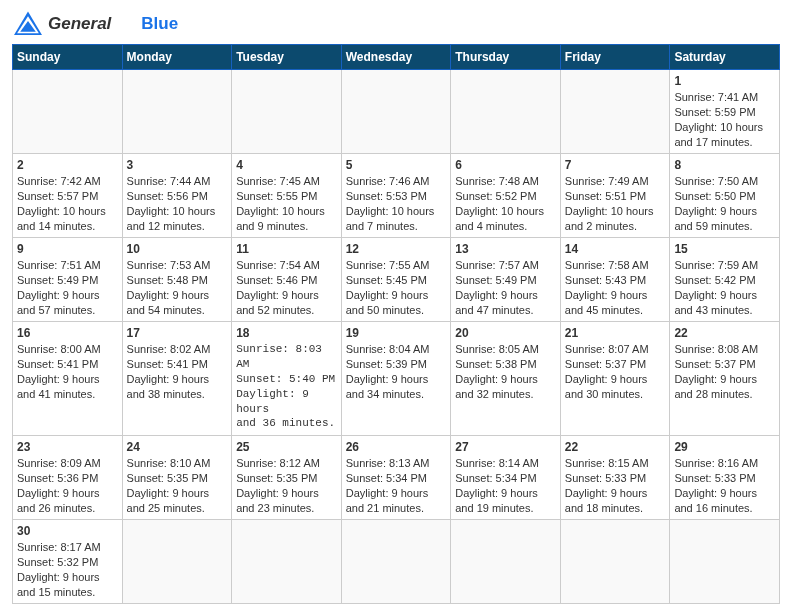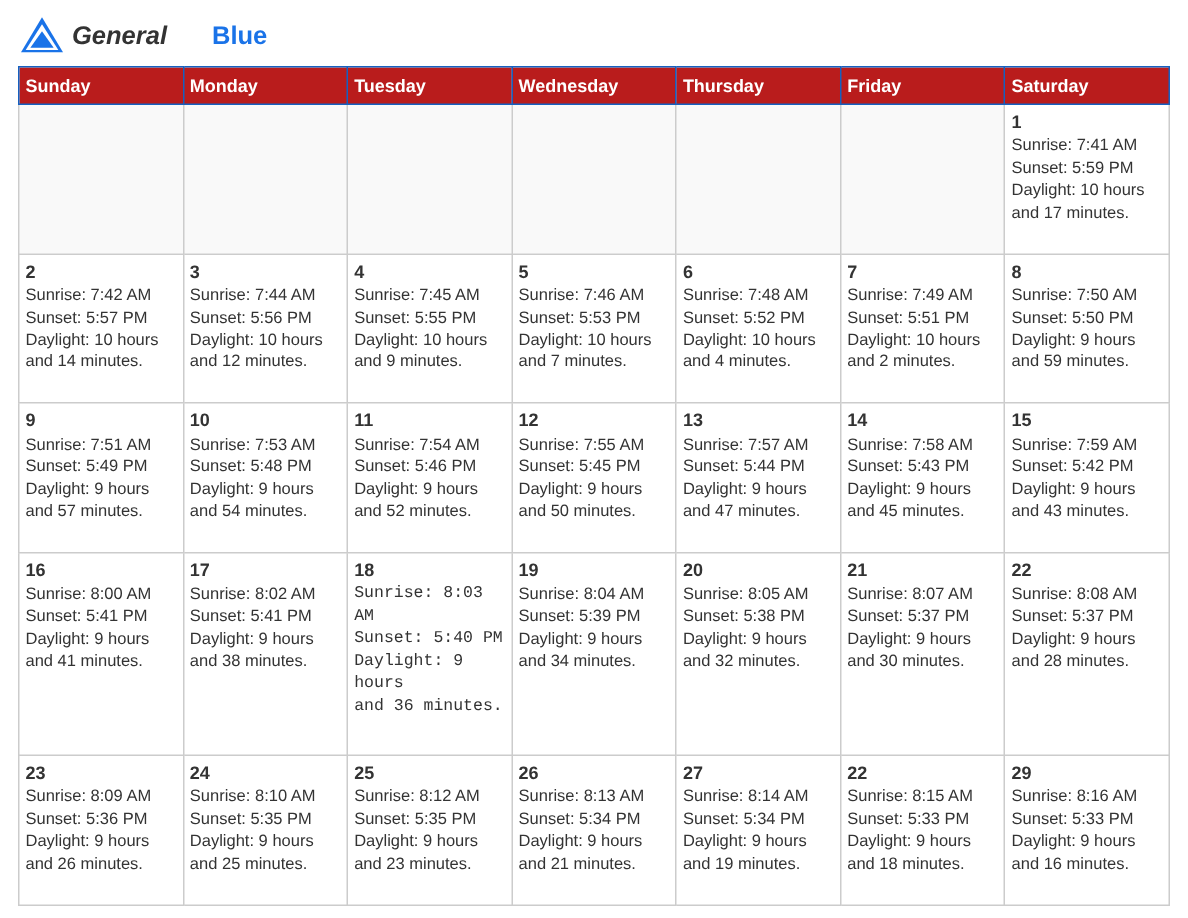--- a/index.html
+++ b/index.html
@@ -46,21 +46,21 @@
       color: #555;
     }
     .calendar {
       flex: 1;
       border: 1px solid #ccc;
       border-collapse: collapse;
       width: 100%;
       table-layout: fixed;
     }
     .calendar th {
-      background: #b91c1c;
+      background: #0c4a6e;
       color: white;
       font-size: 12px;
       font-weight: bold;
       padding: 5px 4px;
       text-align: left;
       border: 1px solid #1560c0;
     }
     .calendar td {
       border: 1px solid #ccc;
       vertical-align: top;
@@ -210,21 +210,21 @@
           <td>
             <span class="day-num">12</span>
             <div class="cell-text" style="white-space: pre-line;">Sunrise: 7:55 AM
 Sunset: 5:45 PM
 Daylight: 9 hours
 and 50 minutes.</div>
           </td>
           <td>
             <span class="day-num">13</span>
             <div class="cell-text" style="white-space: pre-line;">Sunrise: 7:57 AM
-Sunset: 5:44 PM
+Sunset: 5:49 PM
 Daylight: 9 hours
 and 47 minutes.</div>
           </td>
           <td>
             <span class="day-num">14</span>
             <div class="cell-text" style="white-space: pre-line;">Sunrise: 7:58 AM
 Sunset: 5:43 PM
 Daylight: 9 hours
 and 45 minutes.</div>
           </td>
@@ -330,16 +330,31 @@
 Daylight: 9 hours
 and 18 minutes.</div>
           </td>
           <td>
             <span class="day-num">29</span>
             <div class="cell-text" style="white-space: pre-line;">Sunrise: 8:16 AM
 Sunset: 5:33 PM
 Daylight: 9 hours
 and 16 minutes.</div>
           </td>
+        </tr>
+        <tr>
+          <td>
+            <span class="day-num">30</span>
+            <div class="cell-text" style="white-space: pre-line;">Sunrise: 8:17 AM
+Sunset: 5:32 PM
+Daylight: 9 hours
+and 15 minutes.</div>
+          </td>
+          <td class="empty"></td>
+          <td class="empty"></td>
+          <td class="empty"></td>
+          <td class="empty"></td>
+          <td class="empty"></td>
+          <td class="empty"></td>
         </tr>
       </tbody>
   </table>
 </div>
 
 </body></html>

